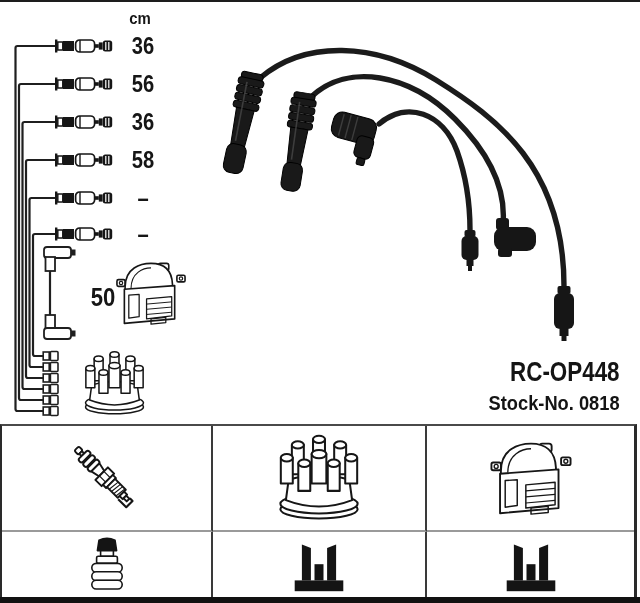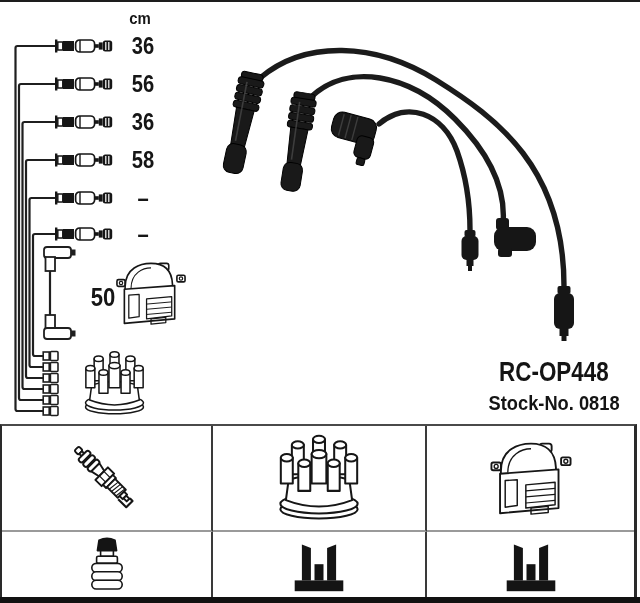--- a/index.html
+++ b/index.html
@@ -13,21 +13,21 @@
   .main-art{position:absolute;top:0;left:0;width:640px;height:424px;}
   .lbl{position:absolute;font-weight:bold;color:#161616;white-space:nowrap;}
   .unit{top:10px;left:118px;width:44px;text-align:center;font-size:17px;line-height:18px;
         transform:scaleX(.88);transform-origin:50% 50%;}
   .len{left:118px;width:50px;text-align:center;font-size:24px;line-height:24px;
        transform:scaleX(.84);transform-origin:50% 50%;}
   .len-0{top:34px;} .len-1{top:72px;} .len-2{top:110px;}
   .len-3{top:148px;} .len-4{top:186px;} .len-5{top:222px;}
   .coil-len{top:284px;left:85px;width:36px;text-align:center;font-size:26px;line-height:26px;
             transform:scaleX(.85);transform-origin:50% 50%;}
-  .pn-block{position:absolute;right:20px;top:358px;text-align:left;}
+  .pn-block{position:absolute;right:20px;top:358px;text-align:right;}
   .pn-main{font-size:28px;line-height:28px;font-weight:bold;transform:scaleX(.8);
            transform-origin:100% 50%;white-space:nowrap;color:#141414;}
   .pn-stock{margin-top:6px;font-size:21px;line-height:21px;font-weight:bold;transform:scaleX(.87);
             transform-origin:100% 50%;white-space:nowrap;color:#141414;}
   .legend{
     position:absolute;top:424px;left:0;width:632px;height:173px;
     border-top:2px solid #4a4a4a;border-left:2px solid #2a2a2a;border-right:3px solid #2a2a2a;
     display:grid;grid-template-columns:211px 214px 1fr;grid-template-rows:106px 1fr;
     background:#fff;
   }

